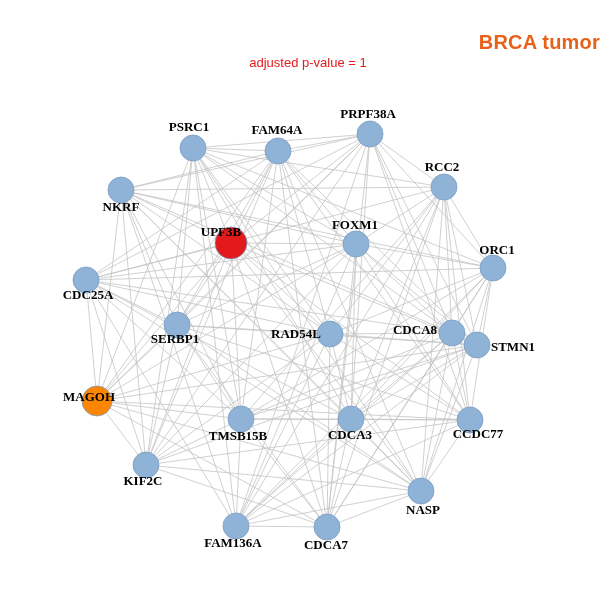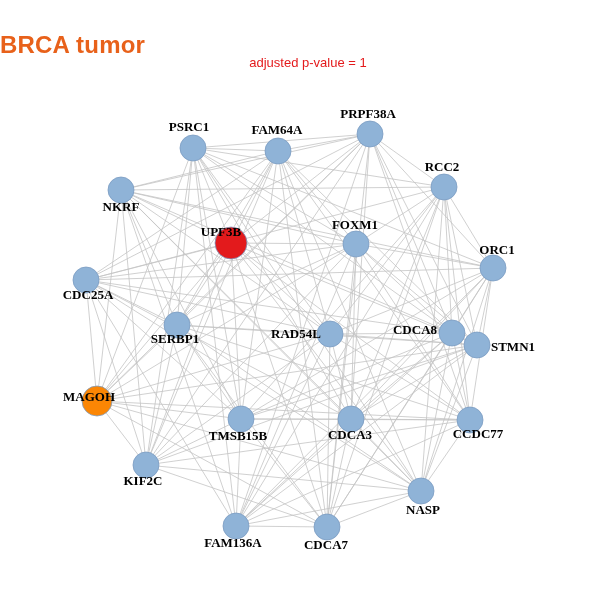--- a/index.html
+++ b/index.html
@@ -1,18 +1,18 @@
 <!DOCTYPE html>
 <html><head>
 <meta charset="utf-8">
 <style>
   html,body{margin:0;padding:0;background:#ffffff;font-family:"Liberation Sans",sans-serif;}
   .plot{position:relative;width:600px;height:600px;background:#ffffff;overflow:hidden;}
-  .plot-title{position:absolute;top:31px;left:0;width:100%;text-align:left;
-              font-weight:bold;font-size:24px;letter-spacing:0.2px;}
+  .plot-title{position:absolute;top:31px;left:0;width:100%;text-align:right;
+              font-weight:bold;font-size:20px;letter-spacing:0.2px;}
   .plot-subtitle{position:absolute;top:55px;left:8px;width:100%;text-align:center;font-size:13px;}
   svg.network{position:absolute;left:0;top:0;}
   .node-label{font-family:"Liberation Serif","DejaVu Serif",serif;font-weight:bold;
               font-size:13px;fill:#000000;}
 </style>
 </head>
 <body>
 
 <div class="plot">
   <div class="plot-title" style="color: rgb(232, 97, 26);">BRCA tumor</div>

